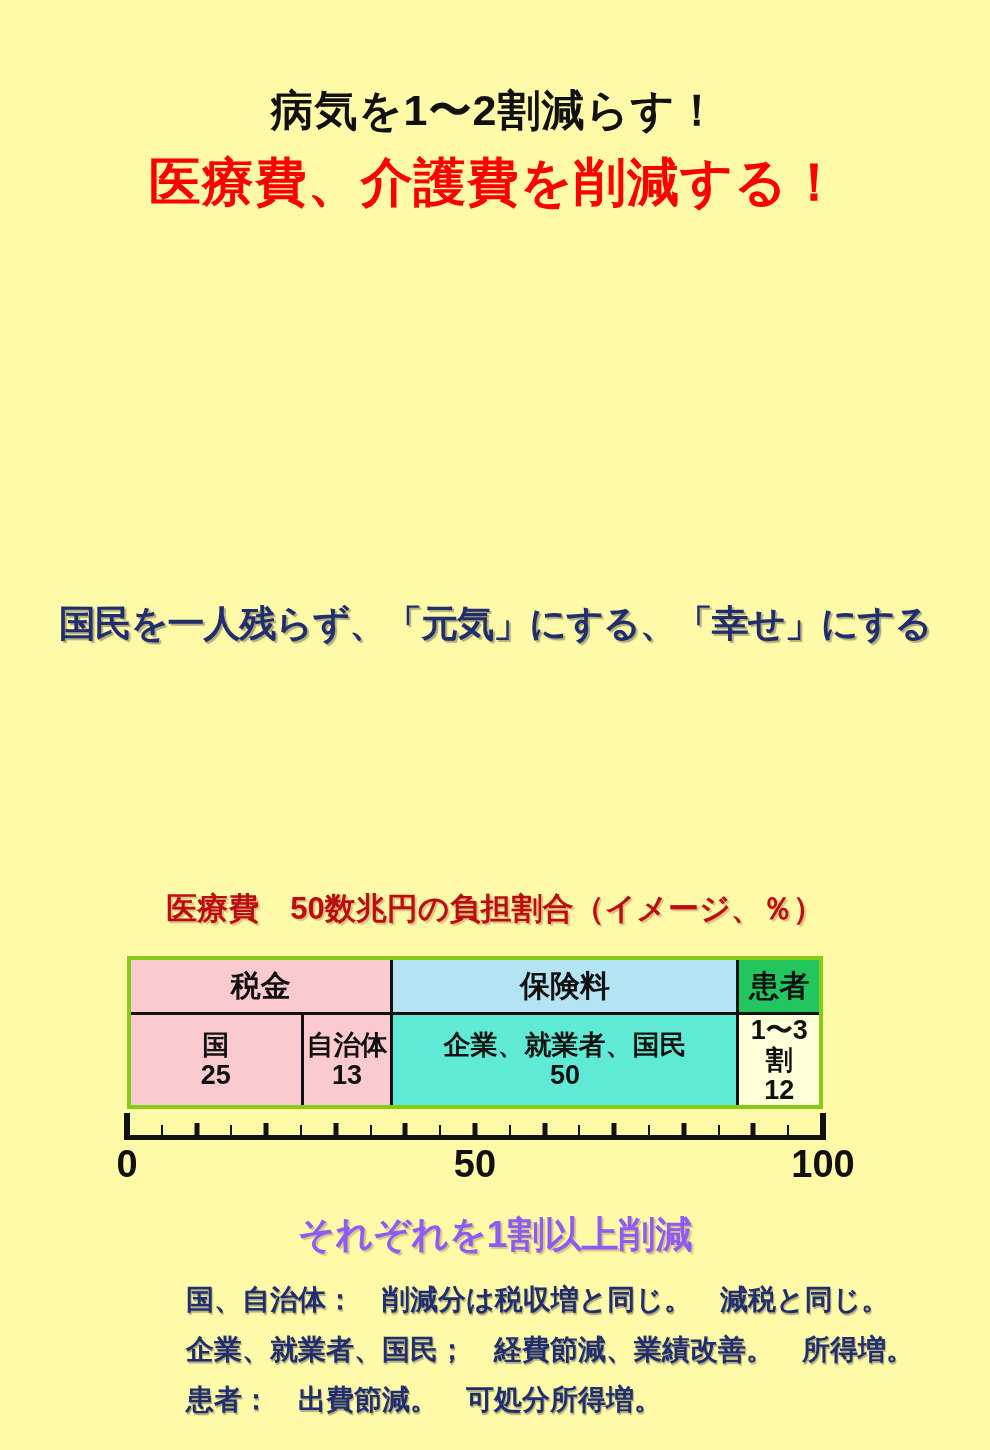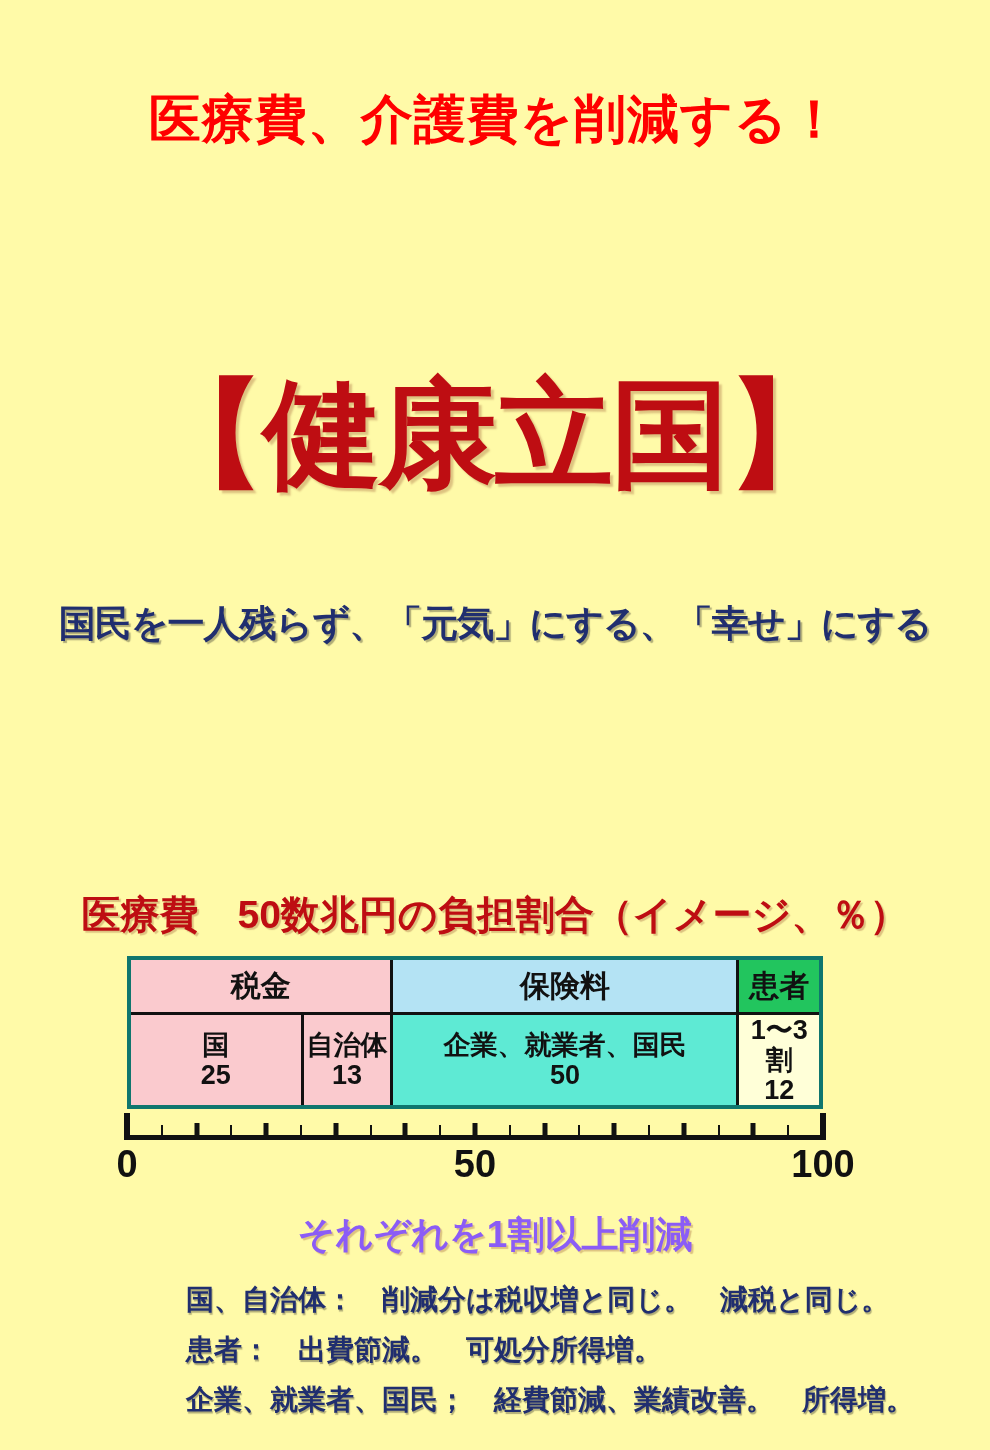--- a/index.html
+++ b/index.html
@@ -8,47 +8,47 @@
     position:relative;
     width:990px;height:1450px;
     margin:0 auto;
     background:#FFFAA8;
     font-family:"Liberation Sans","DejaVu Sans",sans-serif;
     overflow:hidden;
     color:#111;
   }
   .top-block{position:absolute;top:86px;left:0;width:100%;text-align:center;}
   .h-black{font-size:43px;line-height:49px;font-weight:bold;color:#111;letter-spacing:1px;}
-  .h-red{font-size:52px;line-height:62px;font-weight:bold;color:#FF0000;letter-spacing:1px;margin-top:2px;}
+  .h-red{font-size:52px;line-height:62px;font-weight:bold;color:#FF0000;letter-spacing:1px;margin-top:16px;}
   .main-title{
     position:absolute;top:366px;left:0;width:100%;text-align:center;
     font-size:118px;line-height:136px;font-weight:bold;color:#BE0D12;
     letter-spacing:-2px;
     text-shadow:3px 3px 2px rgba(120,30,10,0.25);
   }
   .sub-blue{
     position:absolute;top:599px;left:0;width:100%;text-align:center;
     font-size:37px;font-weight:bold;color:#202E6F;
     text-shadow:2px 2px 1px rgba(30,30,30,0.35);
     letter-spacing:-1px;
   }
   .sub-brown{
     position:absolute;top:694px;left:0;width:100%;text-align:center;
     font-size:43px;font-weight:bold;color:#8C4F26;
     text-shadow:2px 2px 1px rgba(60,30,10,0.35);
   }
   .chart-title{
     position:absolute;top:888px;left:0;width:100%;text-align:center;
-    font-size:39px;font-weight:bold;color:#BE0D12;
+    font-size:31px;font-weight:bold;color:#BE0D12;
     text-shadow:2px 2px 1px rgba(120,30,10,0.25);
   }
   table.burden-table{
     position:absolute;top:956px;left:127px;width:696px;
     border-collapse:collapse;table-layout:fixed;
-    border:4px solid #0f766e;
+    border:4px solid #84cc16;
   }
   table.burden-table th, table.burden-table td{
     border:3px solid #111;
     text-align:center;vertical-align:middle;
     padding:0 2px;color:#111;
   }
   table.burden-table th{
     height:52px;font-size:30px;font-weight:bold;
   }
   table.burden-table td{
@@ -78,24 +78,24 @@
     text-shadow:1px 2px 1px rgba(30,30,30,0.35);
   }
   .f-line{line-height:50px;white-space:nowrap;}
 </style>
 </head>
 <body>
 
 <div class="page">
 
   <div class="top-block">
+    <div class="h-black">病気を1〜2割減らす！</div>
     <div class="h-red">医療費、介護費を削減する！</div>
   </div>
 
-  <div class="main-title">【健康立国】</div>
 
   <div class="sub-blue">国民を一人残らず、「元気」にする、「幸せ」にする</div>
 
   <div class="chart-title">医療費　50数兆円の負担割合（イメージ、％）</div>
 
   <table class="burden-table">
     <colgroup id="burden-cols">
         <col style="width: 25%;">
         <col style="width: 13%;">
         <col style="width: 50%;">
@@ -155,17 +155,17 @@
       <div class="tick major end" style="left: 100%;"></div>
       <div class="axis-label" style="left: 0%;">0</div>
       <div class="axis-label" style="left: 50%;">50</div>
       <div class="axis-label" style="left: 100%;">100</div>
     </div>
 
   <div class="footer-heading">それぞれを1割以上削減</div>
 
   <div class="footer-lines">
     <div class="f-line">国、自治体：　削減分は税収増と同じ。　減税と同じ。</div>
+    <div class="f-line">企業、就業者、国民；　経費節減、業績改善。　所得増。</div>
     <div class="f-line">患者：　出費節減。　可処分所得増。</div>
-    <div class="f-line">企業、就業者、国民；　経費節減、業績改善。　所得増。</div>
   </div>
 
 </div>
 
 </body></html>

